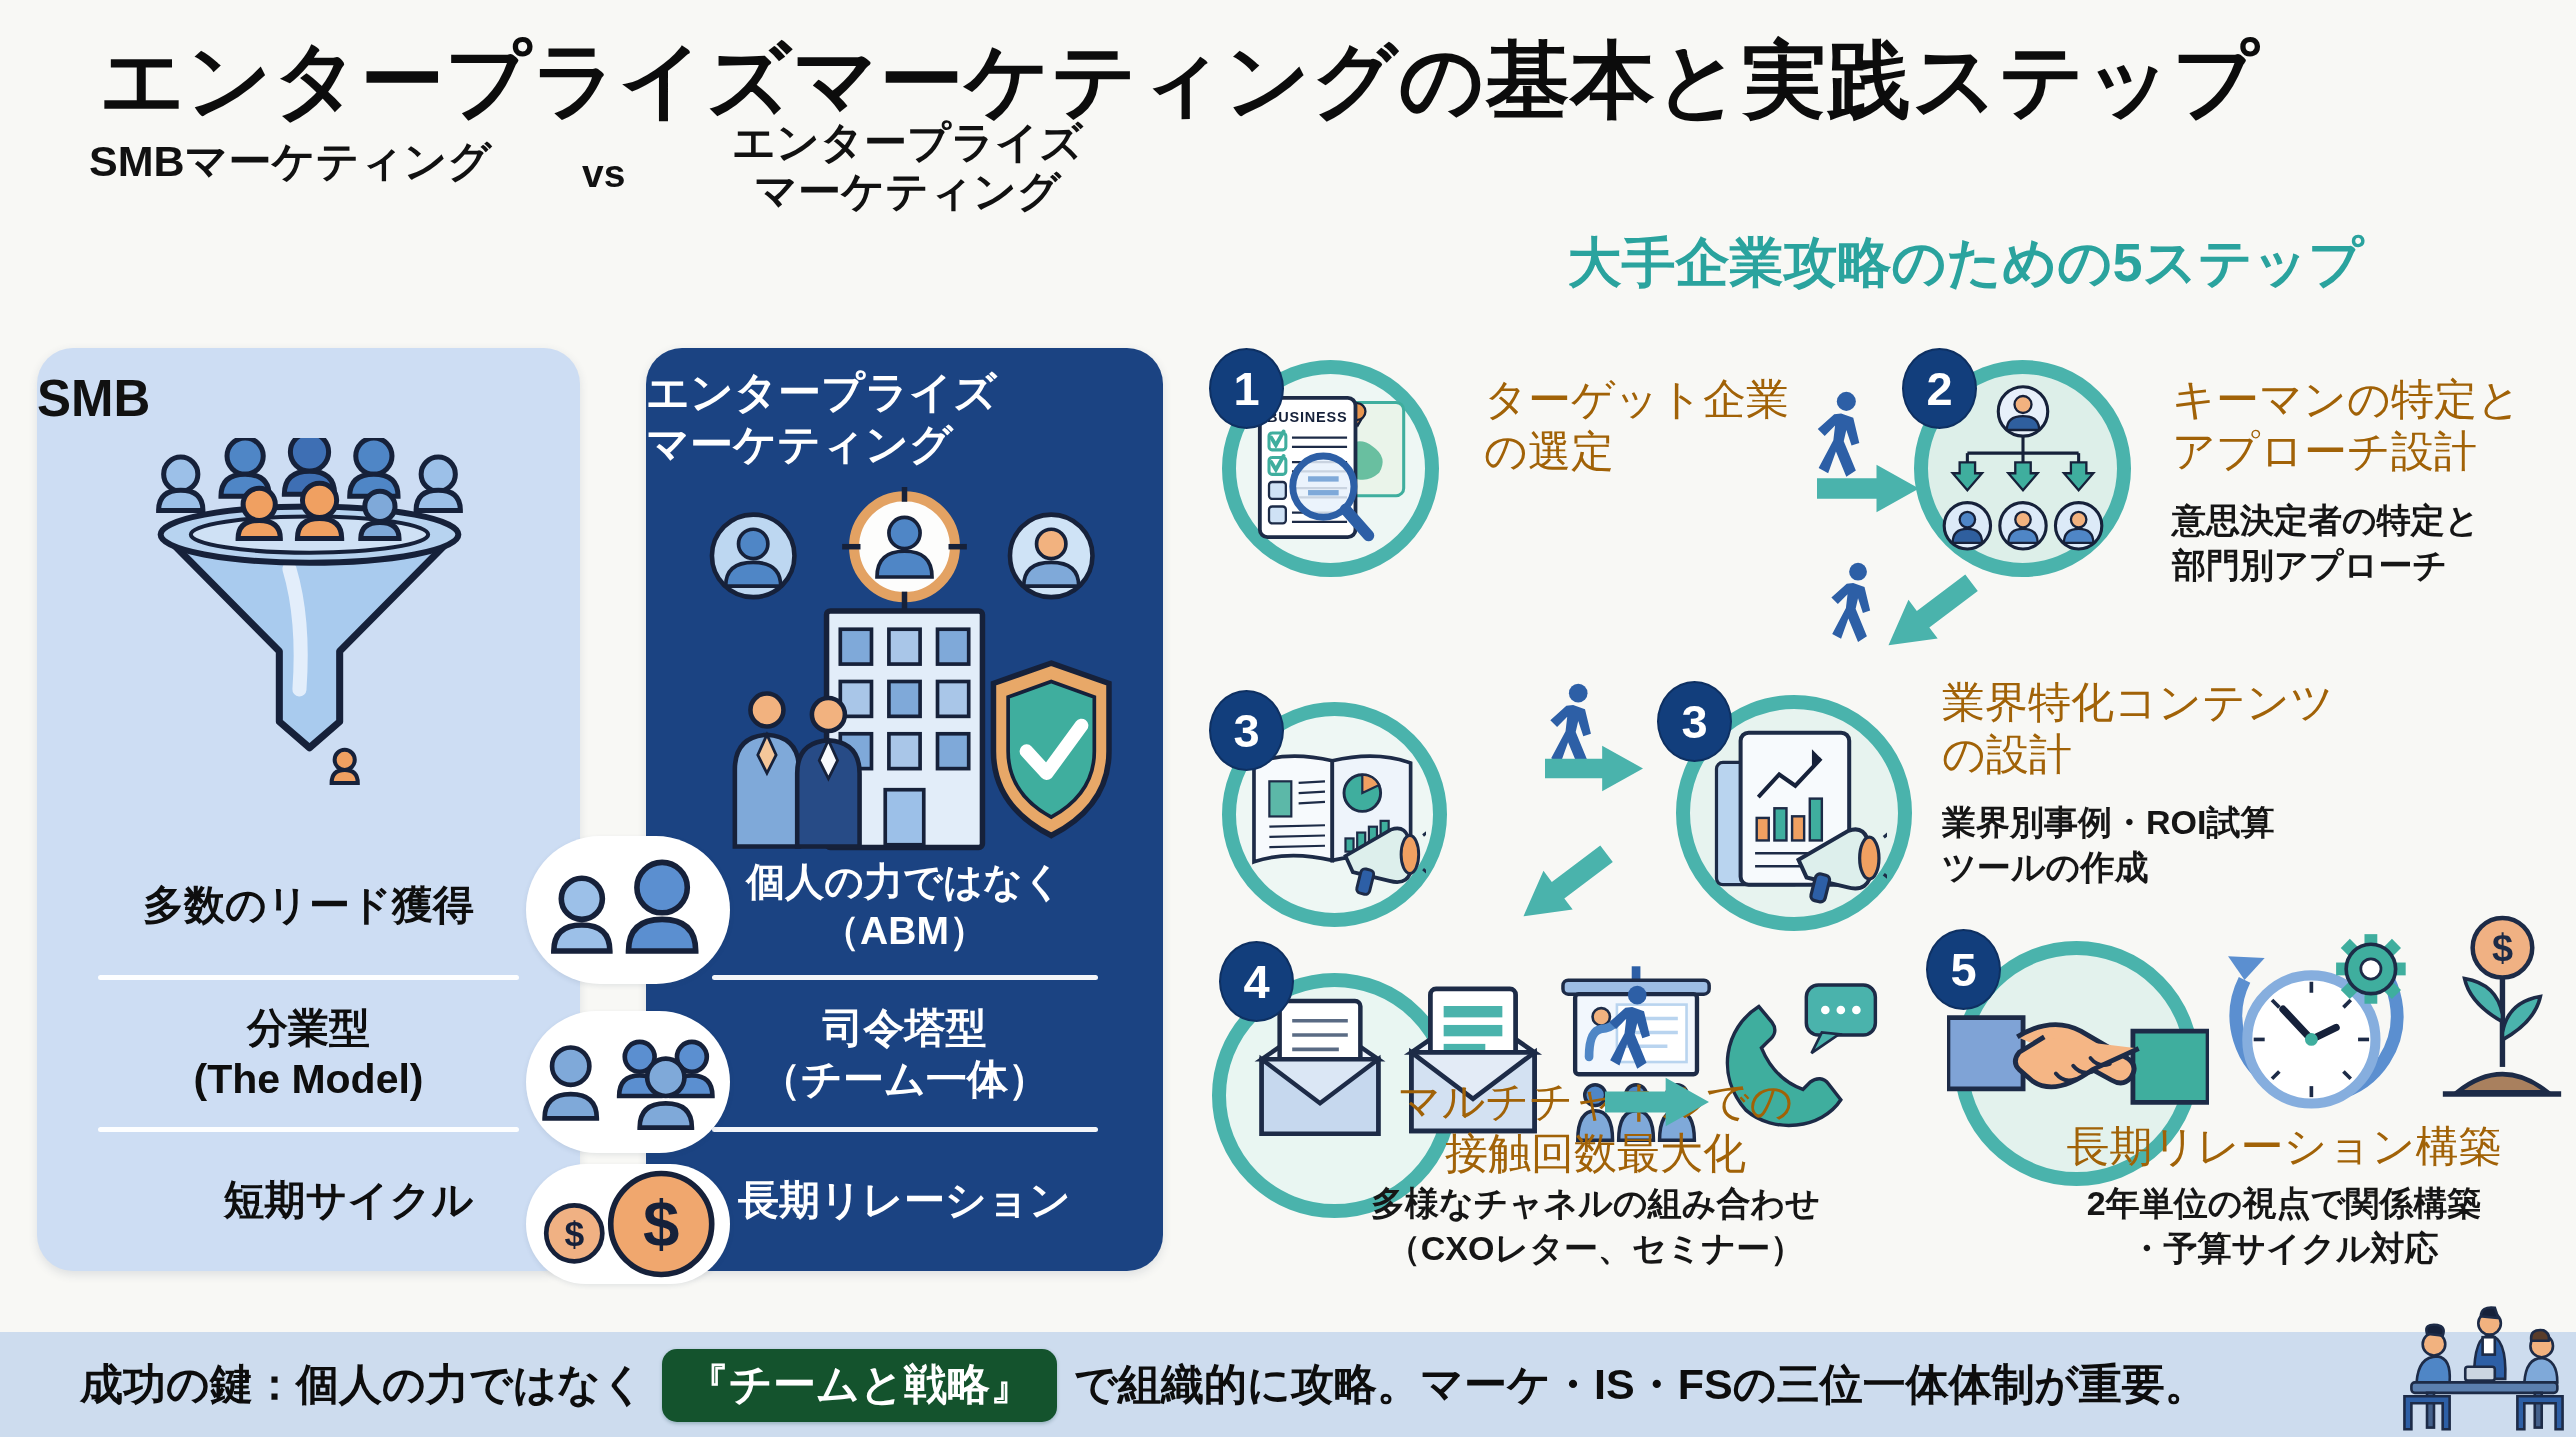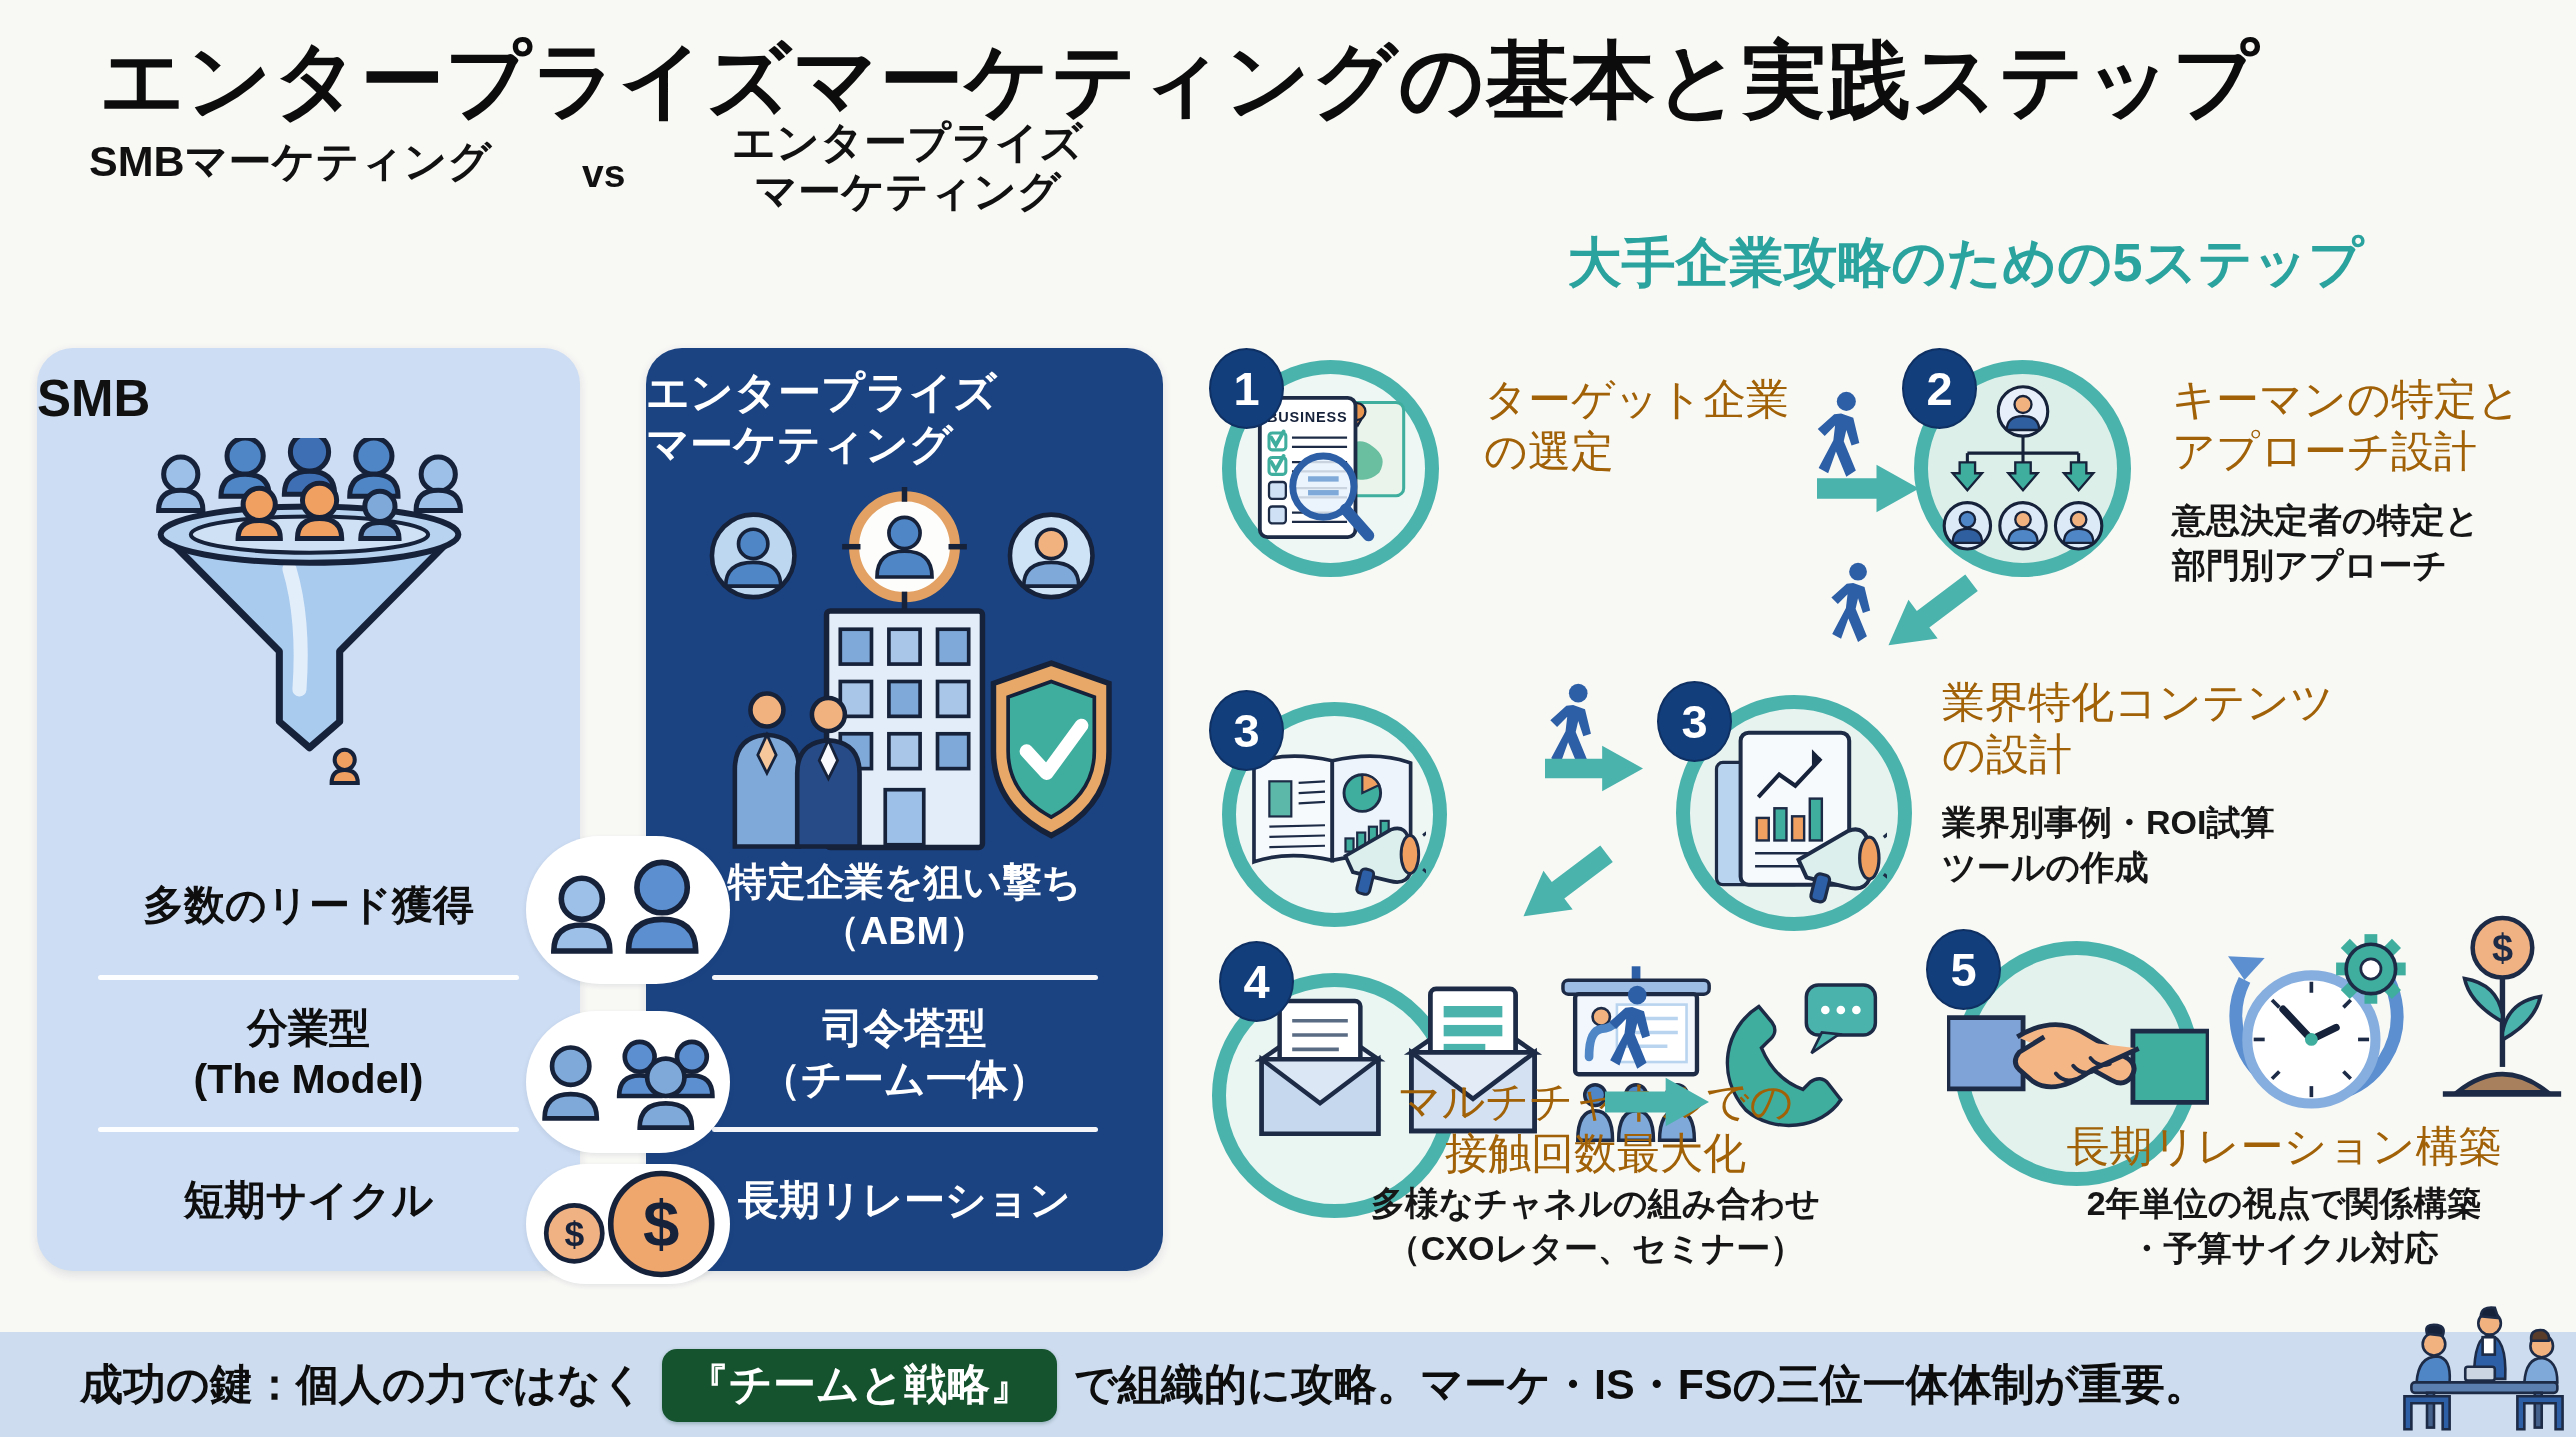--- a/index.html
+++ b/index.html
@@ -89,21 +89,21 @@
           <circle cx="205" cy="320" r="10"></circle>
             <path d="M192 343 Q192 330 205 330 Q218 330 218 343 Z"></path>
         </g>
       </svg>
     </div>
     <div class="abs card-item" style="top:532px;">多数のリード獲得</div>
     <div class="abs divider" style="left:61px;top:627px;width:421px;"></div>
     <div class="abs card-item prelines" style="top:655px;">分業型
 (The Model)</div>
     <div class="abs divider" style="left:61px;top:779px;width:421px;"></div>
-    <div class="abs card-item" style="top:827px;">短期サイクル</div>
+    <div class="abs card-item" style="top:827px;padding-left:40px;">短期サイクル</div>
   </div>
 
   <div class="abs card ent-card">
     <div class="abs card-title prelines" style="top:19px;font-size:43px;line-height:1.2;">エンタープライズ
 マーケティング</div>
 
     <div class="abs" style="left:43px;top:139px;">
       <svg width="431" height="367" viewBox="0 0 470 400">
         <rect x="150" y="135" width="170" height="258" rx="4" fill="#e2edf9" stroke="#16213a" stroke-width="6"></rect>
         <g fill="#7fa9d9" stroke="#16213a" stroke-width="4">
@@ -145,21 +145,21 @@
           <path d="M85 270 L95 292 L85 312 L75 292 Z" fill="#f5c79a" stroke-width="3"></path>
           <circle cx="152" cy="248" r="18" fill="#f2b27f"></circle>
           <path d="M118 392 V312 Q118 278 152 276 Q186 278 186 312 V392 Z" fill="#274b86"></path>
           <path d="M152 276 L162 298 L152 318 L142 298 Z" fill="#f7f9fc" stroke-width="3"></path>
         </g>
         <path d="M395 192 L458 214 V288 Q458 348 395 380 Q332 348 332 288 V214 Z" fill="#e8a868" stroke="#16213a" stroke-width="6"></path>
         <path d="M395 212 L442 229 V288 Q442 334 395 360 Q348 334 348 288 V229 Z" fill="#3fae9e" stroke="#16213a" stroke-width="4"></path>
         <path d="M368 288 L390 312 L428 260" stroke="#ffffff" stroke-width="15" fill="none" stroke-linecap="round" stroke-linejoin="round"></path>
       </svg>
     </div>
-    <div class="abs card-item prelines" style="top:510px;font-size:39px;">特定企業を狙い撃ち
+    <div class="abs card-item prelines" style="top:510px;font-size:39px;">個人の力ではなく
 （ABM）</div>
     <div class="abs divider" style="left:66px;top:627px;width:386px;"></div>
     <div class="abs card-item prelines" style="top:655px;">司令塔型
 （チーム一体）</div>
     <div class="abs divider" style="left:66px;top:779px;width:386px;"></div>
     <div class="abs card-item" style="top:827px;">長期リレーション</div>
   </div>
 
   <div class="abs mid-pill" style="top:836px;height:148px;">
     <svg width="183" height="112" viewBox="0 0 196 120">

